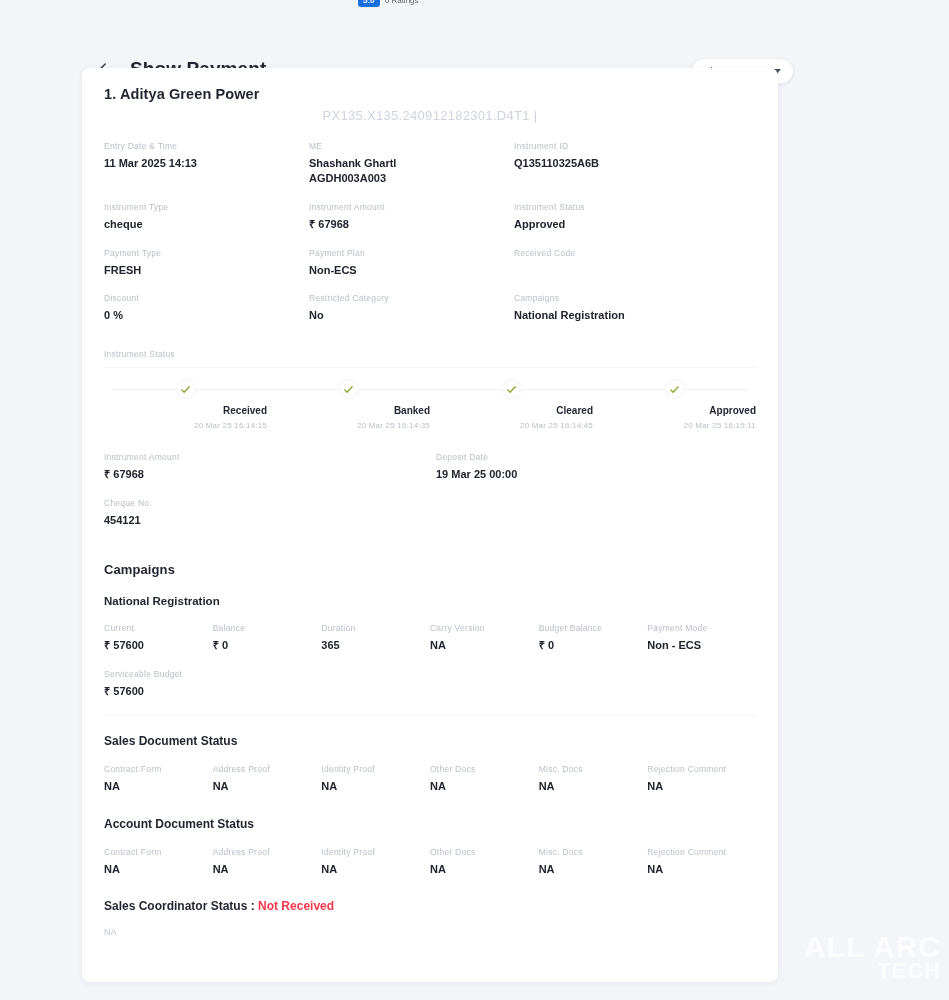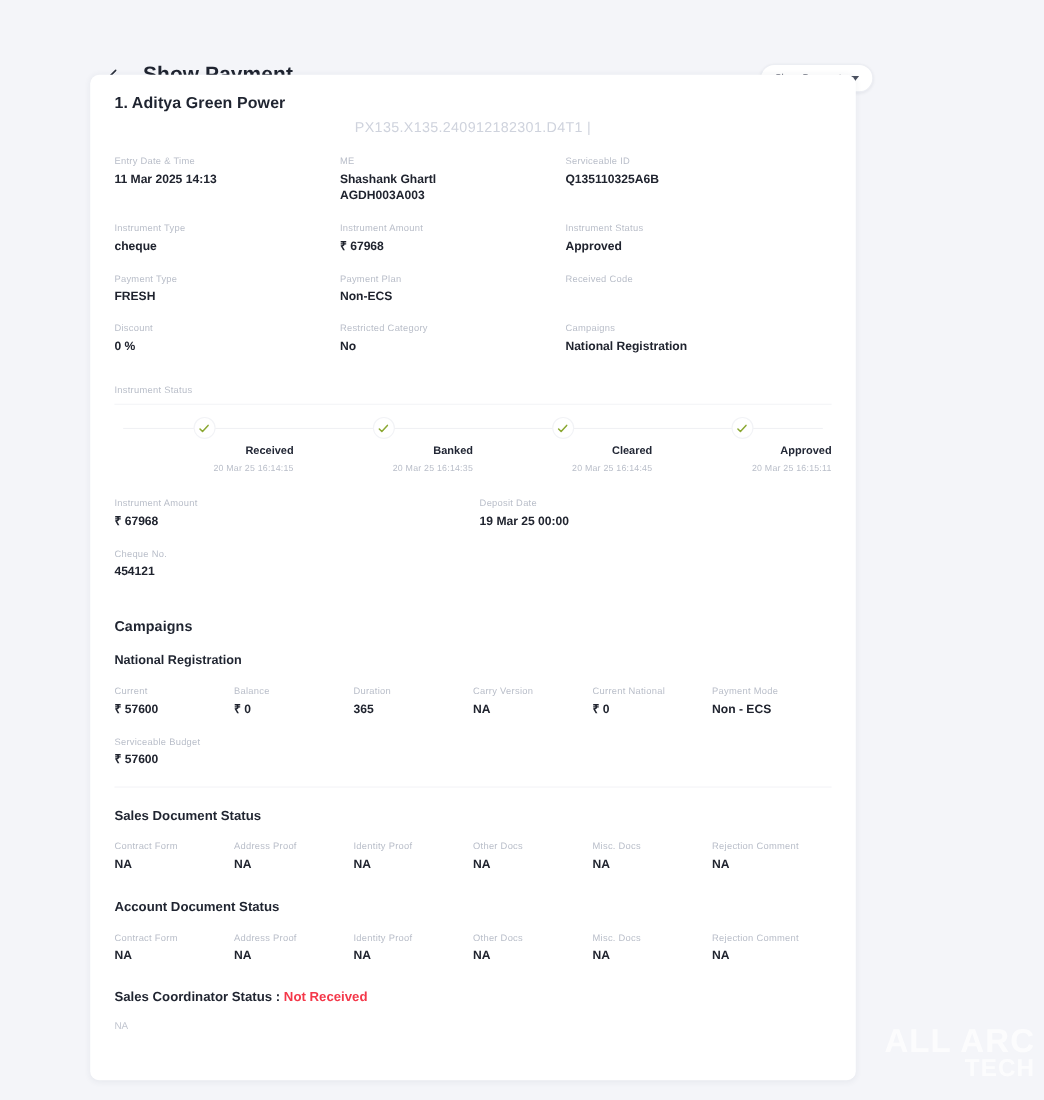--- a/index.html
+++ b/index.html
@@ -105,20 +105,26 @@
     opacity: .75; line-height: .95; text-align: right; letter-spacing: 1px;
     pointer-events: none; user-select: none;
   }
   .watermark .w2 { font-size: 22px; }
 </style>
 </head>
 <body>
 
 <div class="page">
 
+  <div class="top-strip">
+    <div class="rating-pill">
+      <span class="rating-score">5.0</span>
+      <span class="rating-label">0 Ratings</span>
+    </div>
+  </div>
 
   <div class="header">
     <div class="back-row">
       <svg class="back-arrow" viewBox="0 0 24 24">
         <path d="M20 12 H5 M11 6 L5 12 L11 18" fill="none" stroke="#2a2f3b" stroke-width="1.7" stroke-linecap="round" stroke-linejoin="round"></path>
       </svg>
       <span class="page-title">Show Payment</span>
     </div>
     <div class="show-payment-btn">
       <span class="lbl">Show Payment</span>
@@ -136,21 +142,21 @@
         <div class="f-label">Entry Date &amp; Time</div>
         <div class="f-value">11 Mar 2025 14:13</div>
       </div>
       <div class="field">
         <div class="f-label">ME</div>
         <div class="f-value" style="white-space:pre-line">Shashank Ghartl
 AGDH003A003</div>
       </div>
 
       <div class="field">
-        <div class="f-label">Serviceable ID</div>
+        <div class="f-label">Instrument ID</div>
         <div class="f-value">Q135110325A6B</div>
       </div>
       <div class="field">
         <div class="f-label">Instrument Type</div>
         <div class="f-value">cheque</div>
       </div>
       <div class="field">
         <div class="f-label">Instrument Amount</div>
         <div class="f-value">₹ 67968</div>
       </div>
@@ -263,21 +269,21 @@
       </div>
       <div class="field">
         <div class="f-label">Duration</div>
         <div class="f-value">365</div>
       </div>
       <div class="field">
         <div class="f-label">Carry Version</div>
         <div class="f-value">NA</div>
       </div>
       <div class="field">
-        <div class="f-label">Current National</div>
+        <div class="f-label">Budget Balance</div>
         <div class="f-value">₹ 0</div>
       </div>
       <div class="field">
         <div class="f-label">Payment Mode</div>
         <div class="f-value">Non - ECS</div>
       </div>
     </div>
 
     <div class="field">
       <div class="f-label">Serviceable Budget</div>

